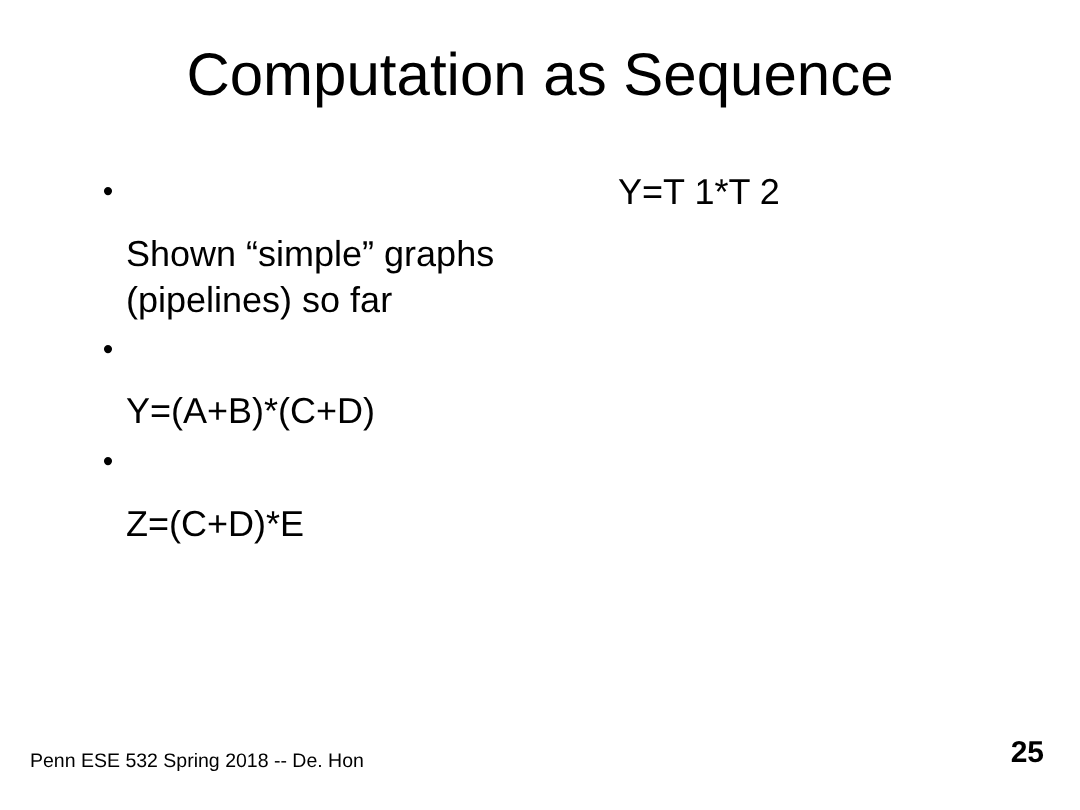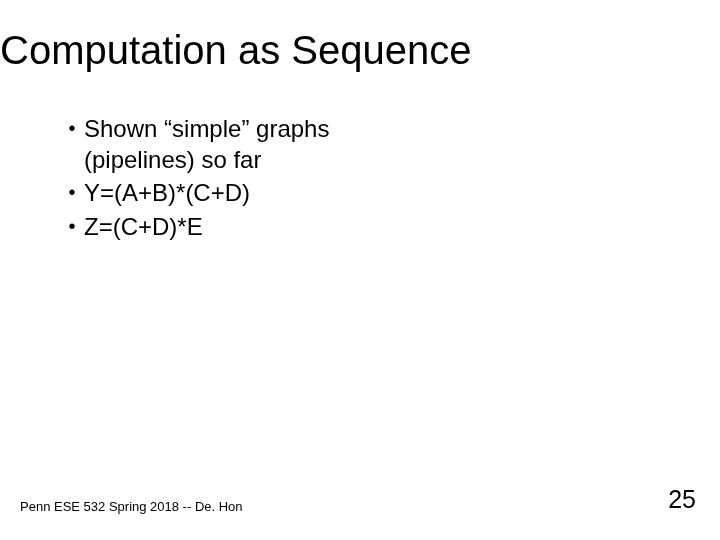--- a/index.html
+++ b/index.html
@@ -12,20 +12,21 @@
       height: 540px;
       background: #ffffff;
       font-family: Arial, Helvetica, sans-serif;
       color: #000000;
       position: relative;
       overflow: hidden;
     }
     .title {
       font-size: 40px;
       font-weight: normal;
+      text-align: center;
       padding-top: 28px;
       padding-bottom: 40px;
     }
     .content {
       display: flex;
       padding: 0 60px;
     }
     .left-col {
       flex: 0 0 52%;
       padding-right: 20px;
@@ -43,36 +44,38 @@
     }
     .bullet-dot {
       width: 24px;
       flex-shrink: 0;
       text-align: center;
       font-size: 20px;
       line-height: 1.5;
     }
     .bullet-text {
       flex: 1;
+      margin-top: 41px;
     }
     .eq-line {
       font-size: 24px;
       line-height: 1.35;
     }
     .footer-left {
       position: absolute;
       bottom: 26px;
       left: 20px;
       font-size: 13px;
     }
     .footer-right {
       position: absolute;
       bottom: 26px;
       right: 24px;
-      font-size: 25px;
+      font-size: 20px;
+      font-weight: bold;
     }
   </style>
 </head>
 <body>
 
 <div class="title">Computation as Sequence</div>
 
 <div class="content">
   <div class="left-col">
     <div class="bullet-item">
@@ -83,17 +86,18 @@
       <span class="bullet-dot">•</span>
       <span class="bullet-text">Y=(A+B)*(C+D)</span>
     </div>
     <div class="bullet-item">
       <span class="bullet-dot">•</span>
       <span class="bullet-text">Z=(C+D)*E</span>
     </div>
   </div>
 
   <div class="right-col">
+    <div class="eq-line">Y=T 1*T 2</div>
   </div>
 </div>
 
 <div class="footer-left">Penn ESE 532 Spring 2018 -- De. Hon</div>
 <div class="footer-right">25</div>
 
 </body></html>

